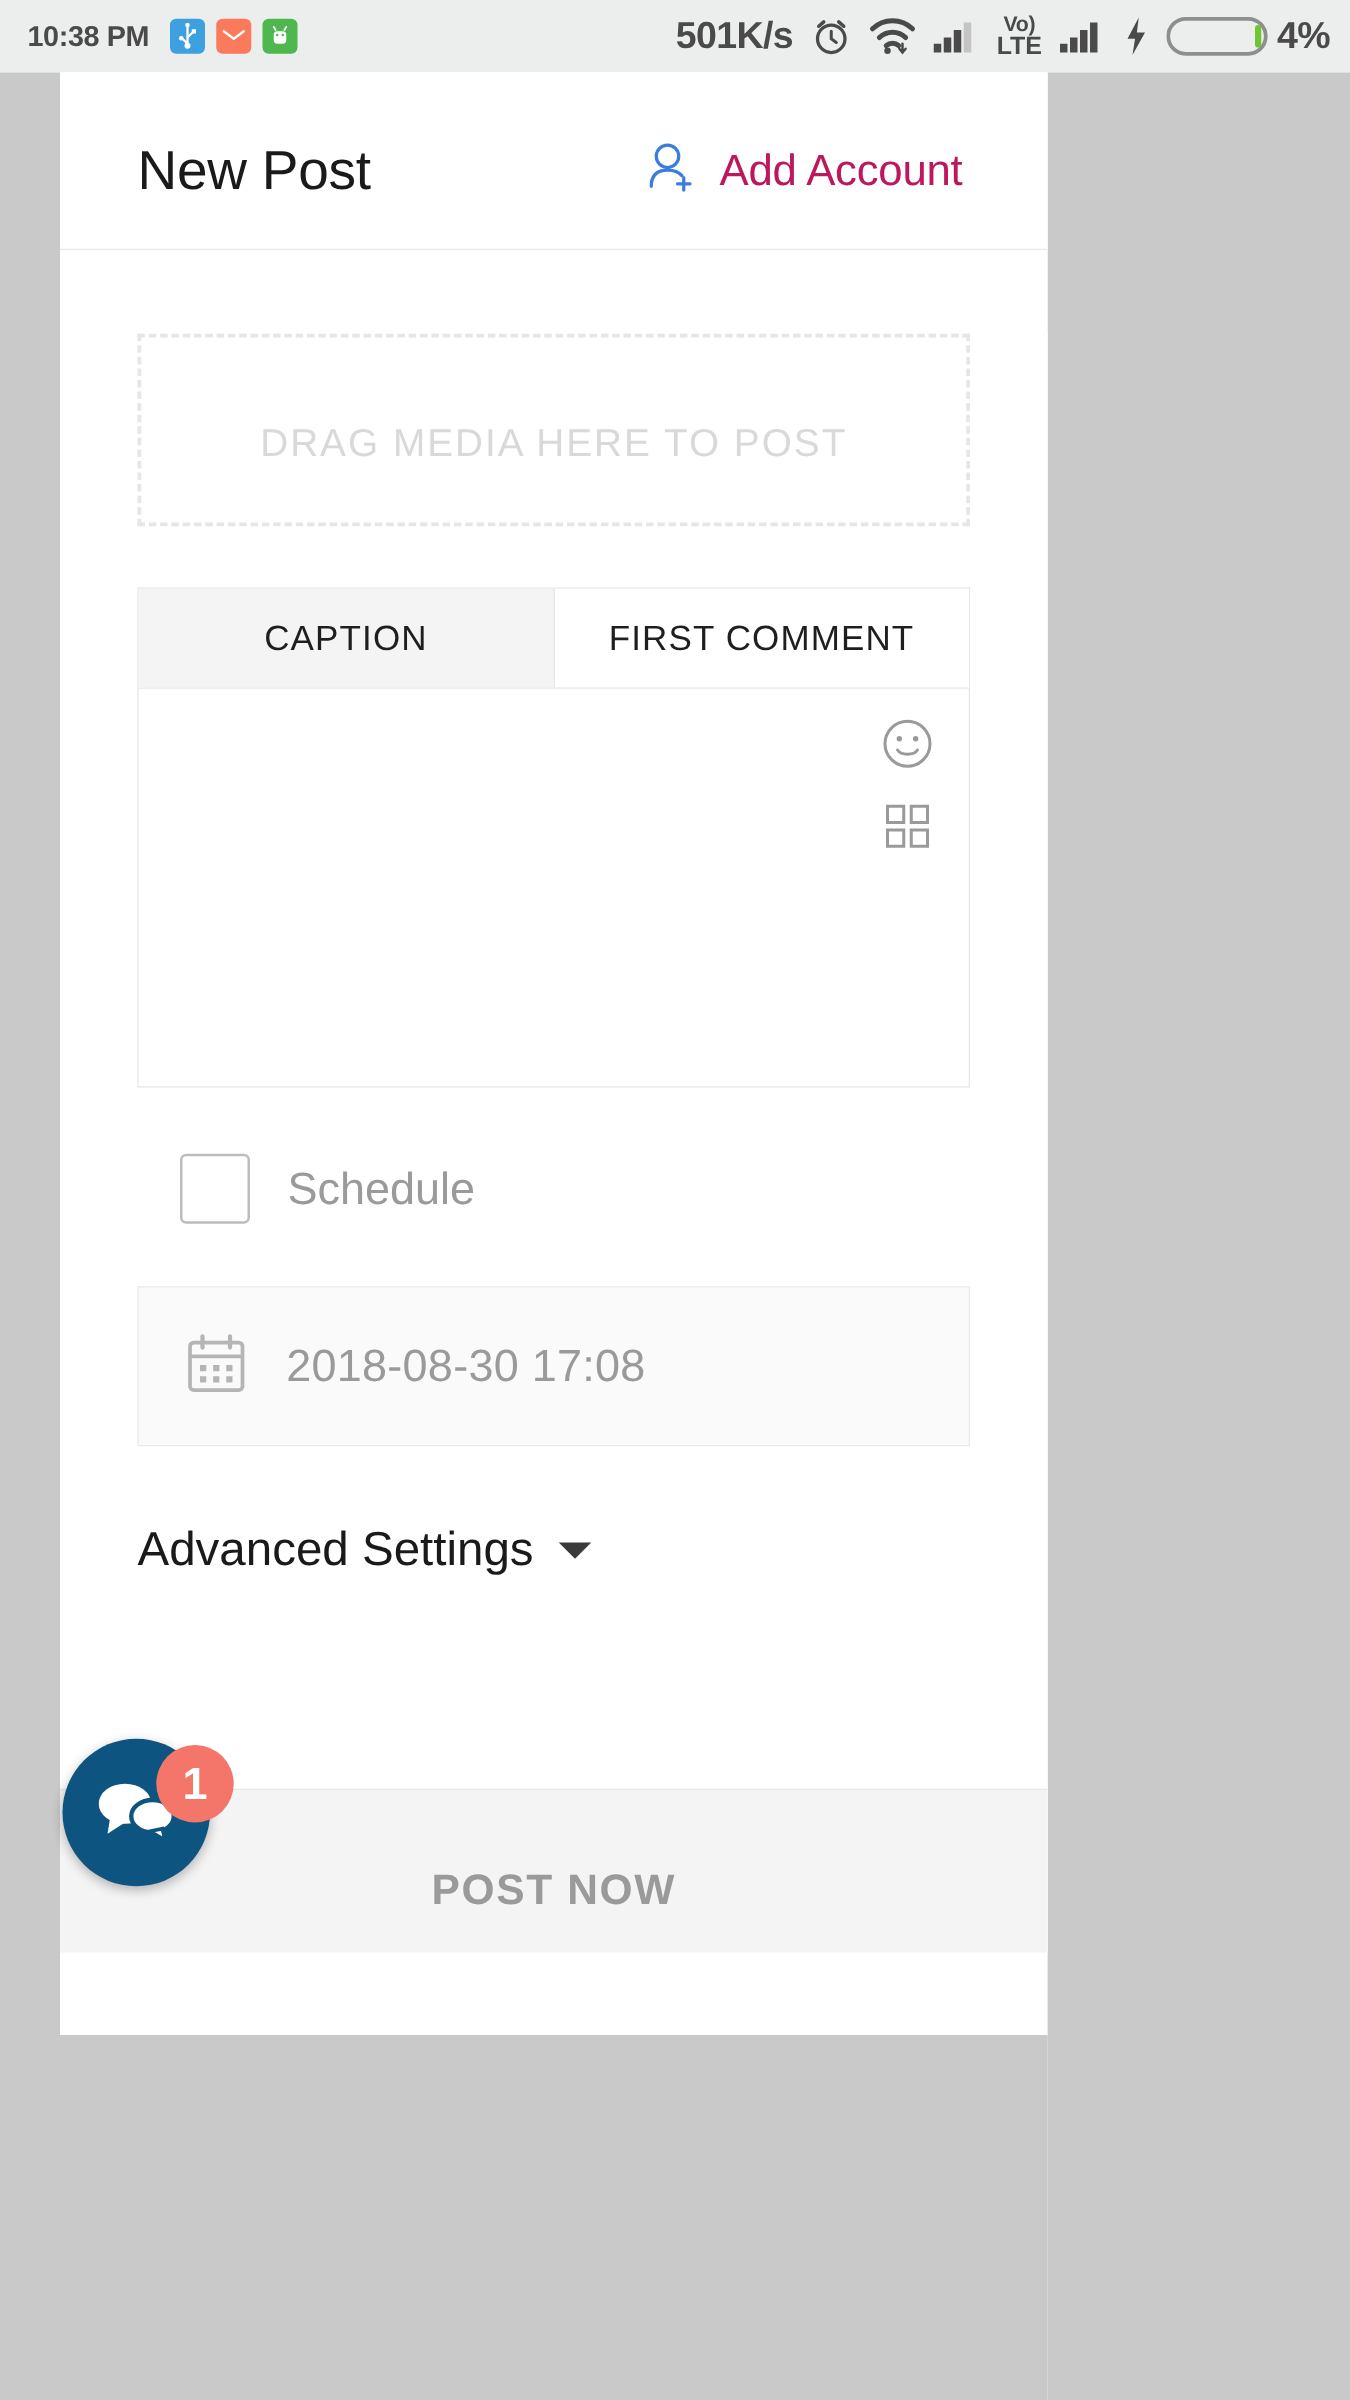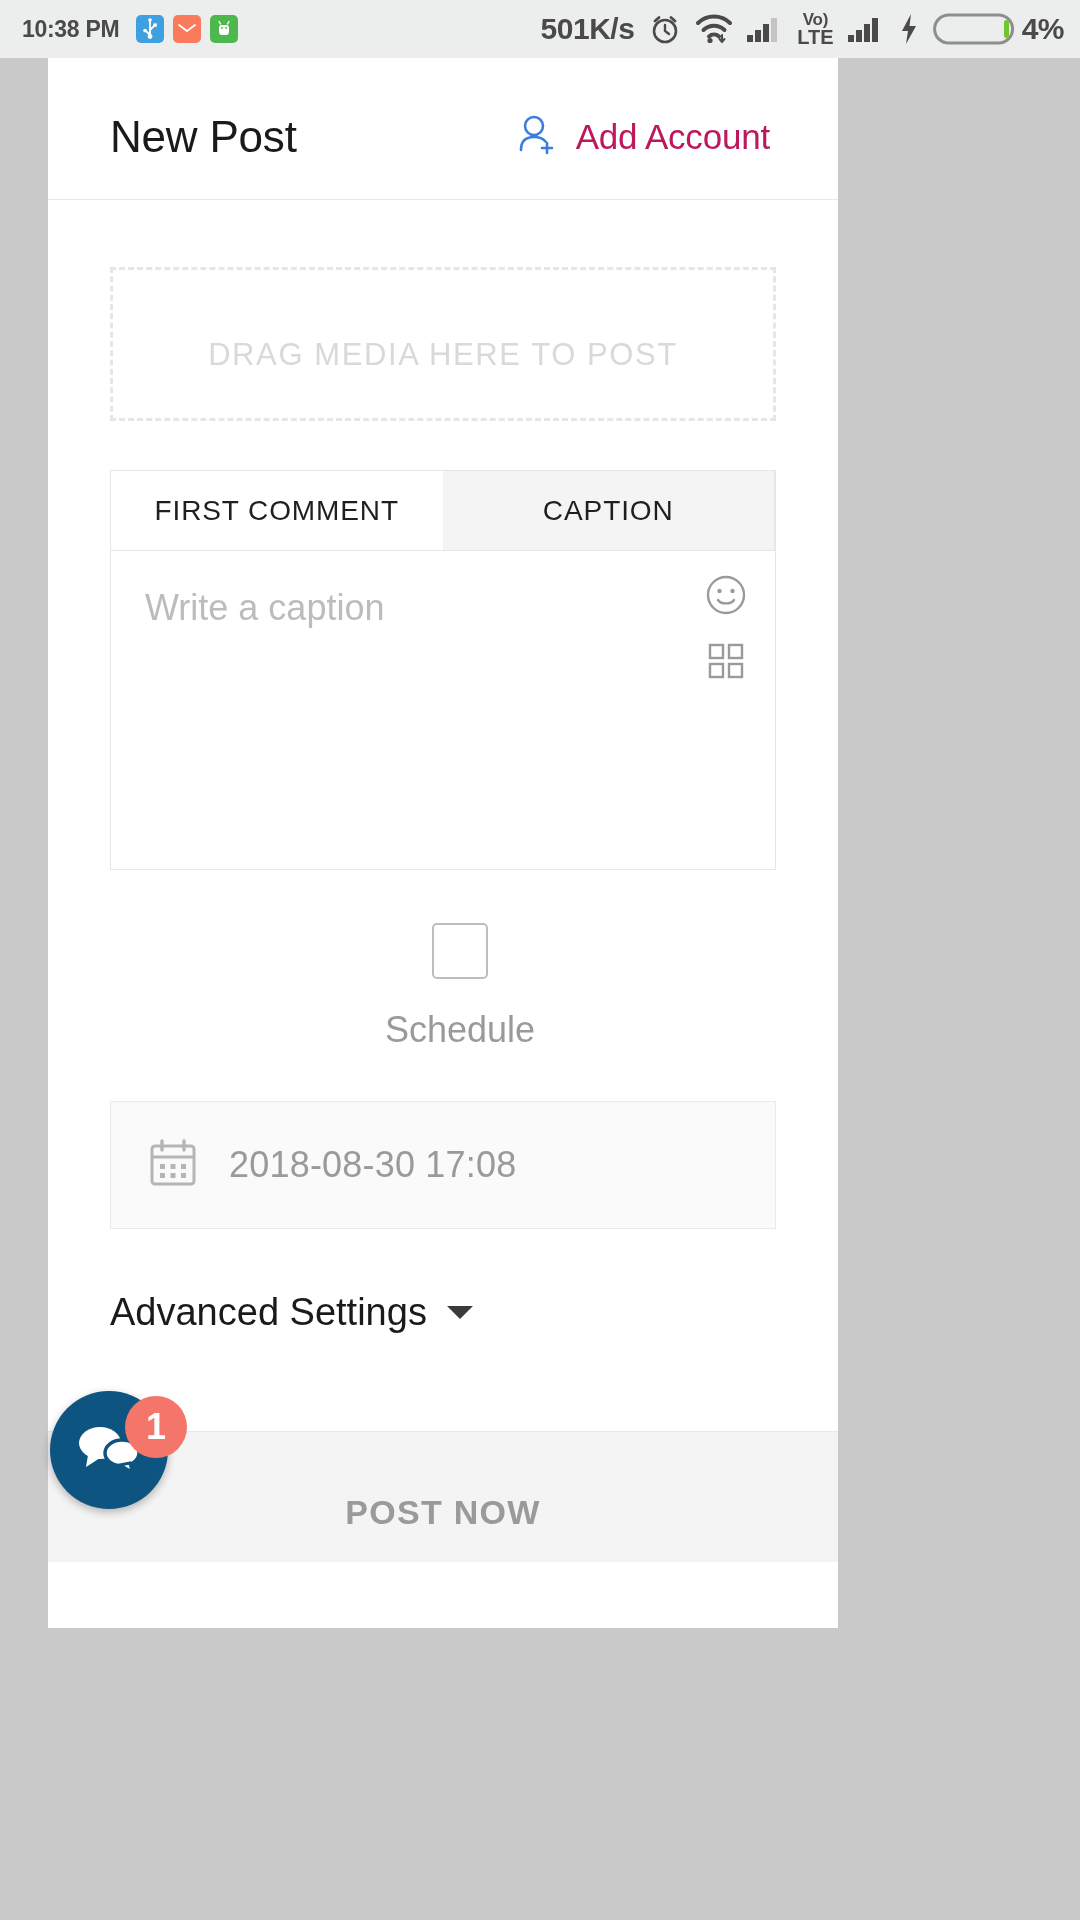--- a/index.html
+++ b/index.html
@@ -89,21 +89,21 @@
     border:1px solid #e6e6e6;
     background:#ffffff;
   }
   .caption-placeholder {
     position:absolute; left:34px; top:36px;
     font-size:36px; color:#bcbcbc;
   }
   .caption-tools { position:absolute; right:27px; top:22px; display:flex; flex-direction:column; gap:22px; align-items:center;}
   .tool-btn { cursor:pointer; width:44px; height:44px; display:flex; align-items:center; justify-content:center; }
 
-  .schedule-row { margin-top:53px; display:flex; align-items:center; gap:30px; padding-left:34px;flex-direction:column;}
+  .schedule-row { margin-top:53px; display:flex; align-items:center; gap:30px; padding-left:34px;}
   .checkbox {
     width:56px; height:56px; border:2px solid #bdbdbd; border-radius:5px; background:#fff; cursor:pointer;
   }
   .schedule-label { font-size:36px; color:#9a9a9a; }
 
   .date-field {
     margin-top:50px;
     height:128px;
     border:1px solid #eaeaea;
     background:#fafafa;
@@ -260,30 +260,29 @@
       </div>
     </div>
 
     <div class="content">
 
       <div class="dropzone">
         <span class="dropzone-label">DRAG MEDIA HERE TO POST</span>
       </div>
 
       <div class="tabs">
+        <div class="tab active">
+          <span>CAPTION</span>
+        </div>
         <div class="tab">
           <span>FIRST COMMENT</span>
         </div>
-        <div class="tab active">
-          <span>CAPTION</span>
-        </div>
       </div>
 
       <div class="caption-box">
-        <div class="caption-placeholder">Write a caption</div>
         <div class="caption-tools">
           <span class="tool-btn">
             <svg width="42" height="42" viewBox="0 0 42 42">
               <circle cx="21" cy="21" r="18" stroke="#9a9a9a" stroke-width="2.4" fill="none"></circle>
               <circle cx="14.5" cy="17" r="2.2" fill="#9a9a9a"></circle>
               <circle cx="27.5" cy="17" r="2.2" fill="#9a9a9a"></circle>
               <path d="M13 26 C16 30.5 26 30.5 29 26" stroke="#9a9a9a" stroke-width="2.4" fill="none" stroke-linecap="round"></path>
             </svg>
           </span>
           <span class="tool-btn">

